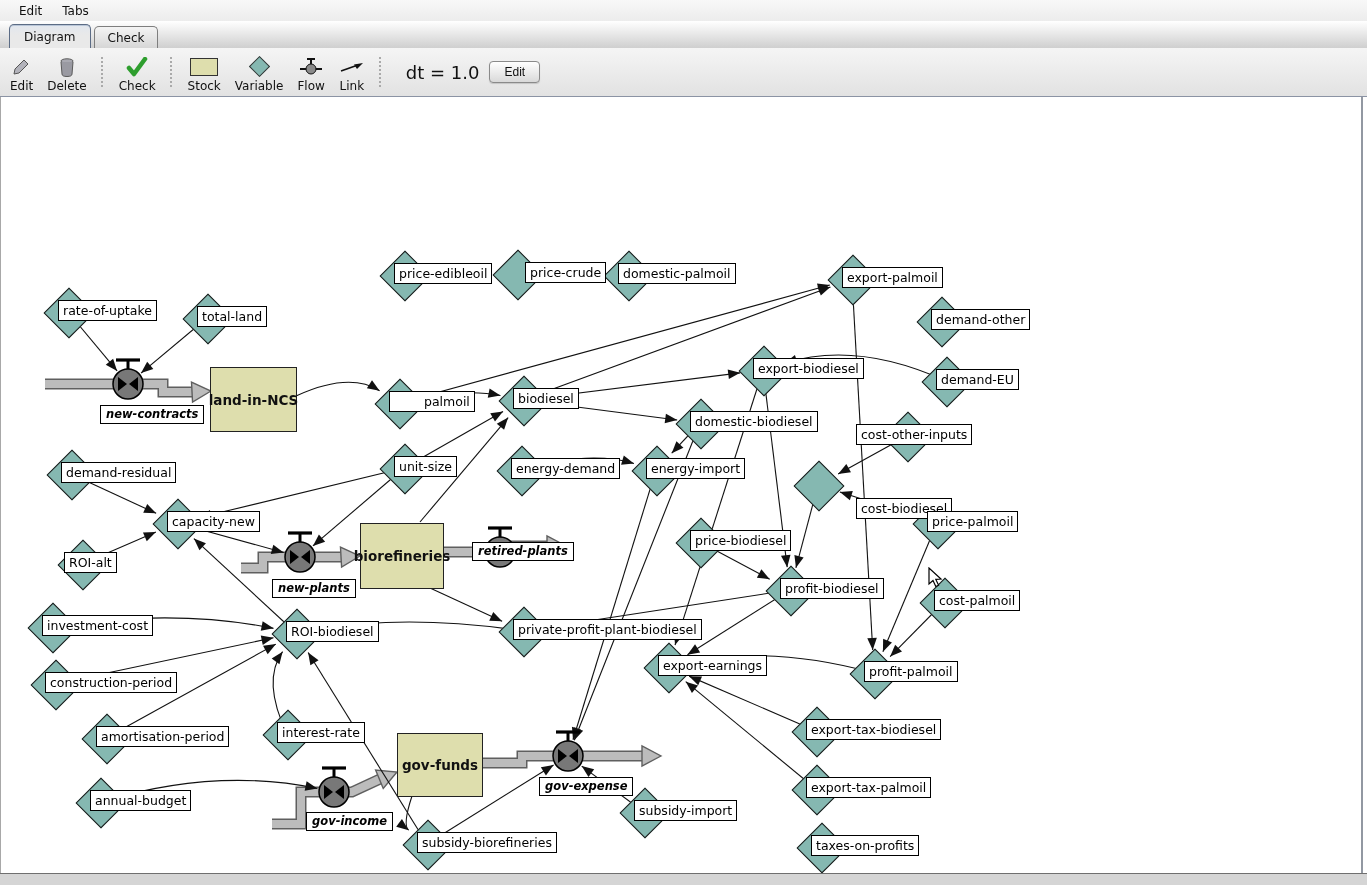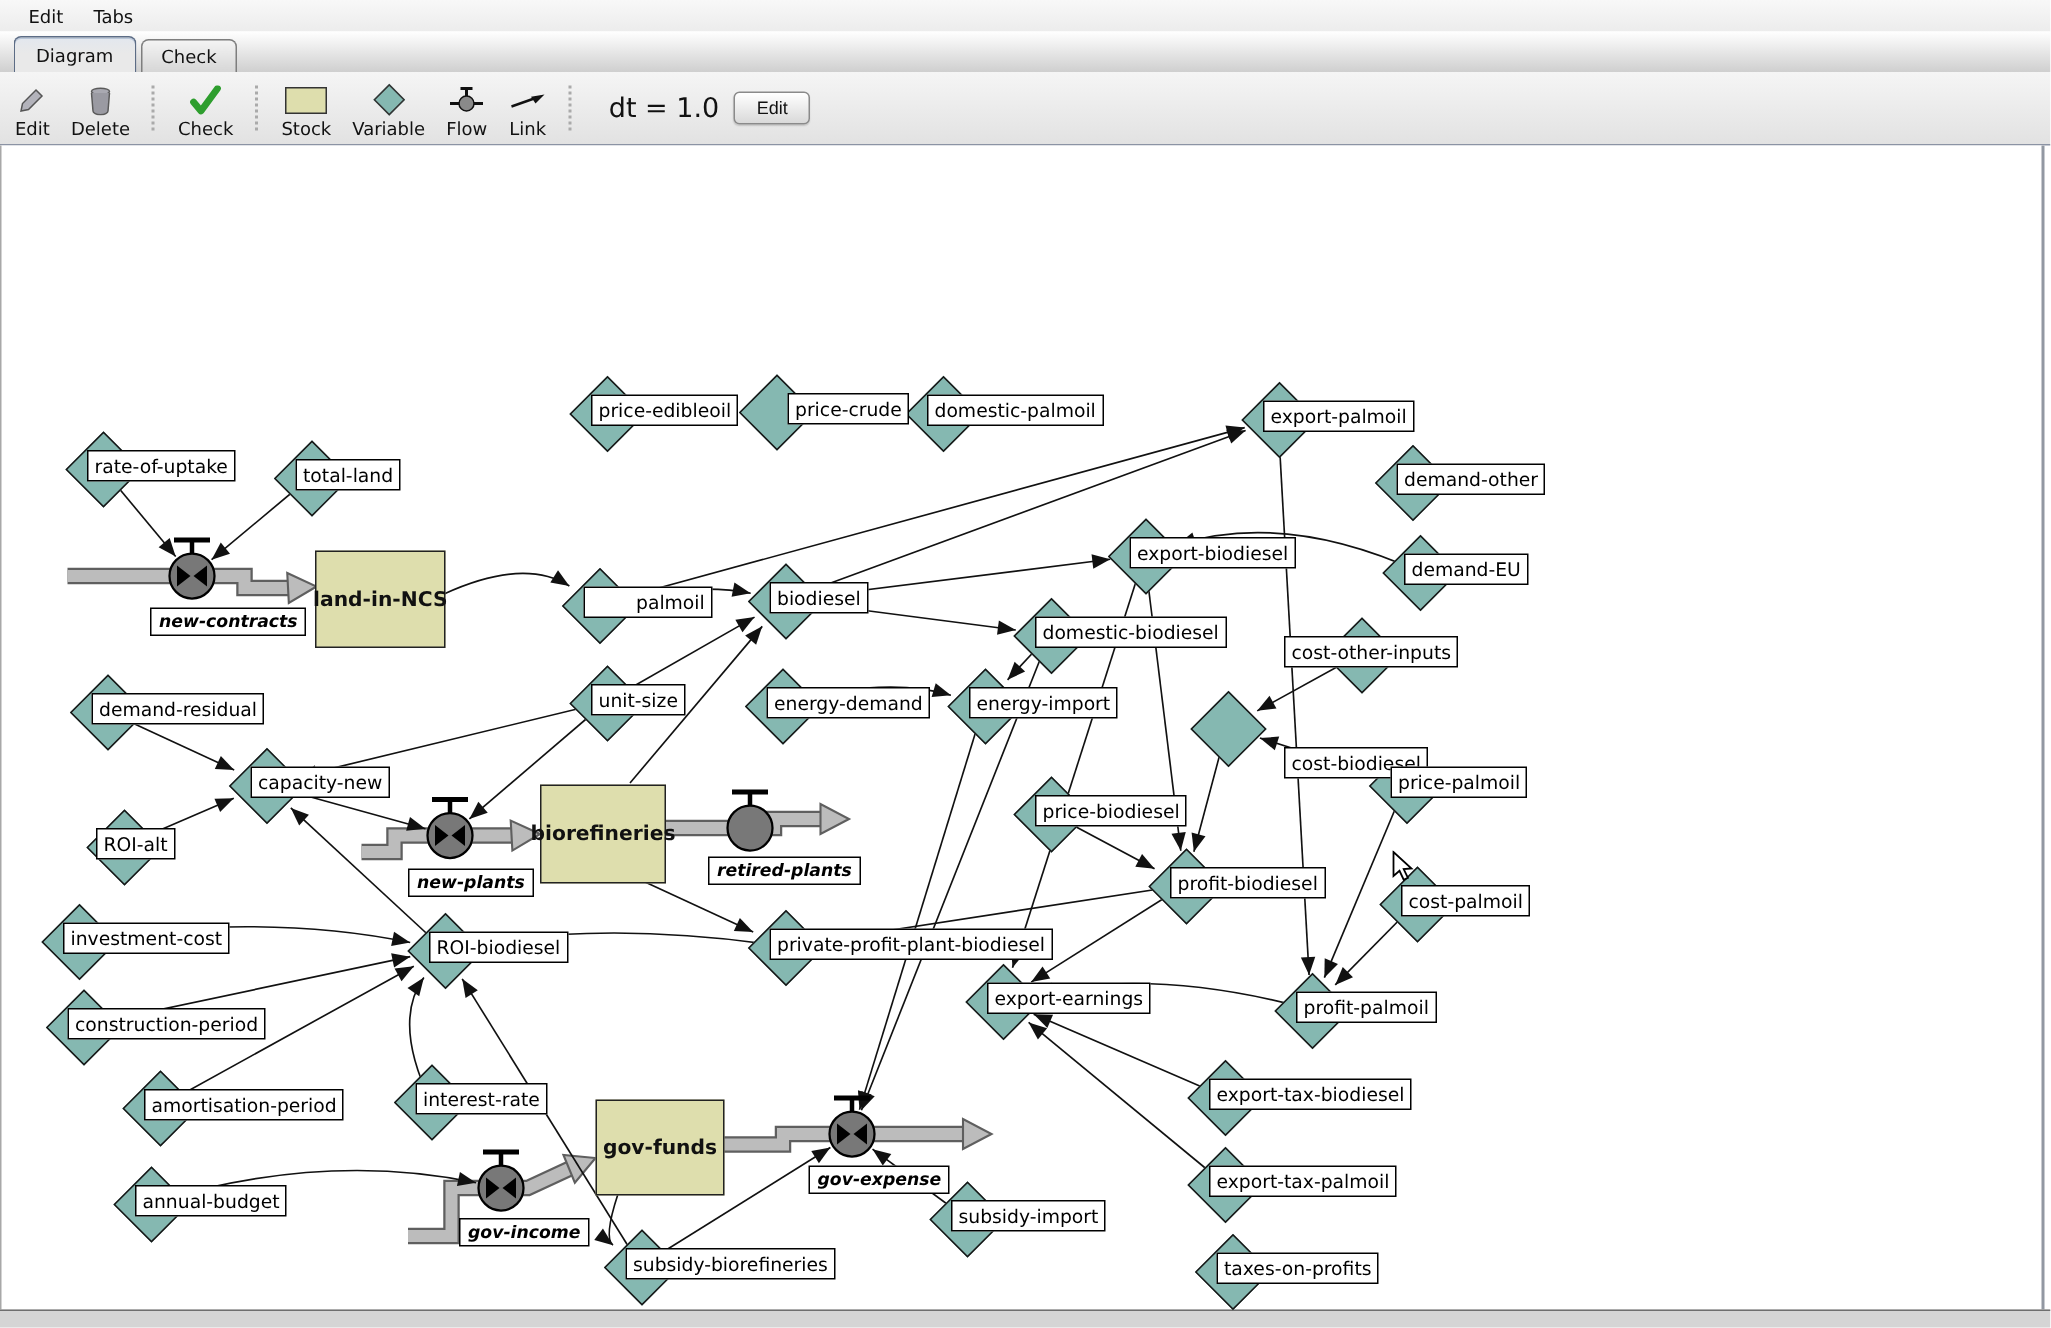--- a/index.html
+++ b/index.html
@@ -345,19 +345,19 @@
     <div class="node-label" style="left: 277px; top: 722px;">interest-rate</div>
     <div class="node-label" style="left: 96px; top: 726px;">amortisation-period</div>
     <div class="node-label" style="left: 806px; top: 719px;">export-tax-biodiesel</div>
     <div class="node-label" style="left: 806px; top: 777px;">export-tax-palmoil</div>
     <div class="node-label" style="left: 90px; top: 790px;">annual-budget</div>
     <div class="node-label" style="left: 634px; top: 800px;">subsidy-import</div>
     <div class="node-label" style="left: 417px; top: 832px;">subsidy-biorefineries</div>
     <div class="node-label" style="left: 811px; top: 835px;">taxes-on-profits</div>
     <div class="flow-label" style="left: 100px; top: 405px;">new-contracts</div>
     <div class="flow-label" style="left: 272px; top: 579px;">new-plants</div>
-    <div class="flow-label" style="left: 472px; top: 571px;">retired-plants</div>
+    <div class="flow-label" style="left: 472px; top: 542px;">retired-plants</div>
     <div class="flow-label" style="left: 306px; top: 812px;">gov-income</div>
     <div class="flow-label" style="left: 539px; top: 777px;">gov-expense</div>
     <svg width="20" height="24" style="position: absolute; left: 928px; top: 567px;">
       <polygon points="1,1 1,17 5,13.5 7.8,19.5 10.6,18.2 7.8,12.4 13,12" fill="#fff" stroke="#000" stroke-width="1.2"></polygon>
     </svg>
   </div>
 
 </body></html>

